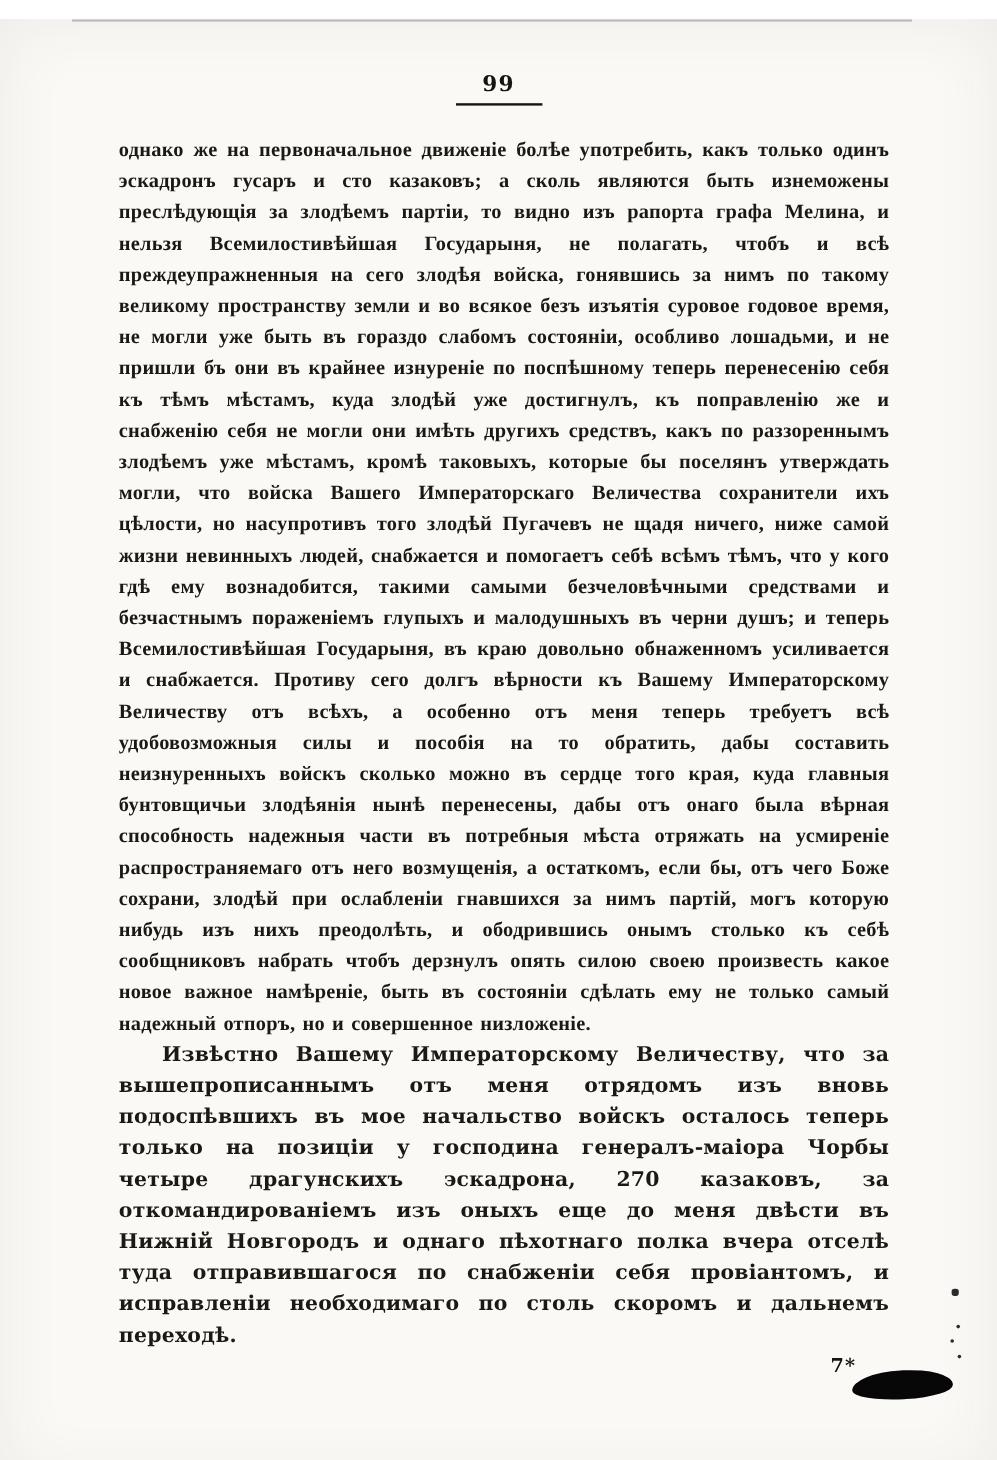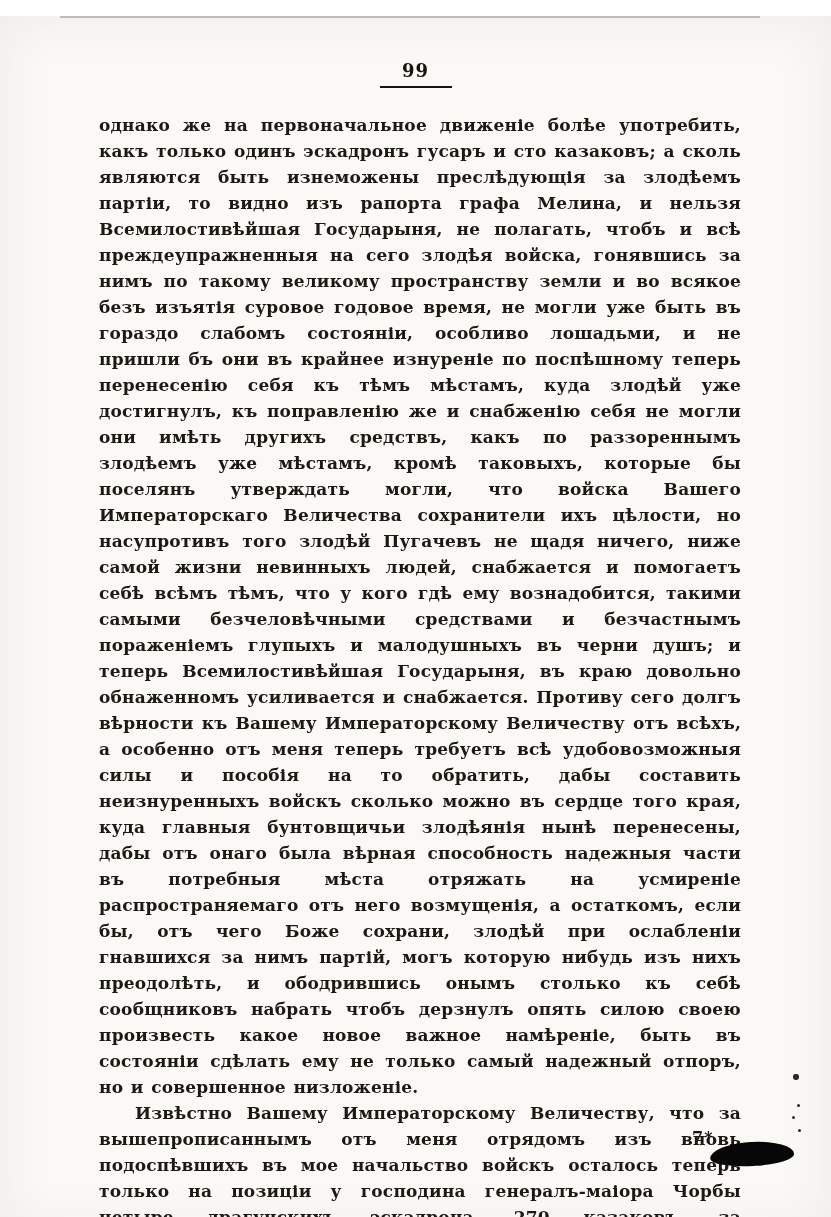--- a/index.html
+++ b/index.html
@@ -56,20 +56,21 @@
     text-align: justify;
     letter-spacing: 0.2px;
     word-spacing: 1.5px;
   }
   .para {
     margin: 0;
     text-indent: 36px;
   }
   .para.no-indent {
     text-indent: 0;
+    font-family: Liberation Serif, serif;
   }
   .signature-mark {
     position: absolute;
     left: 692px;
     top: 1112px;
     font-size: 16px;
     font-weight: bold;
     letter-spacing: 1px;
     color: #17140f;
   }

